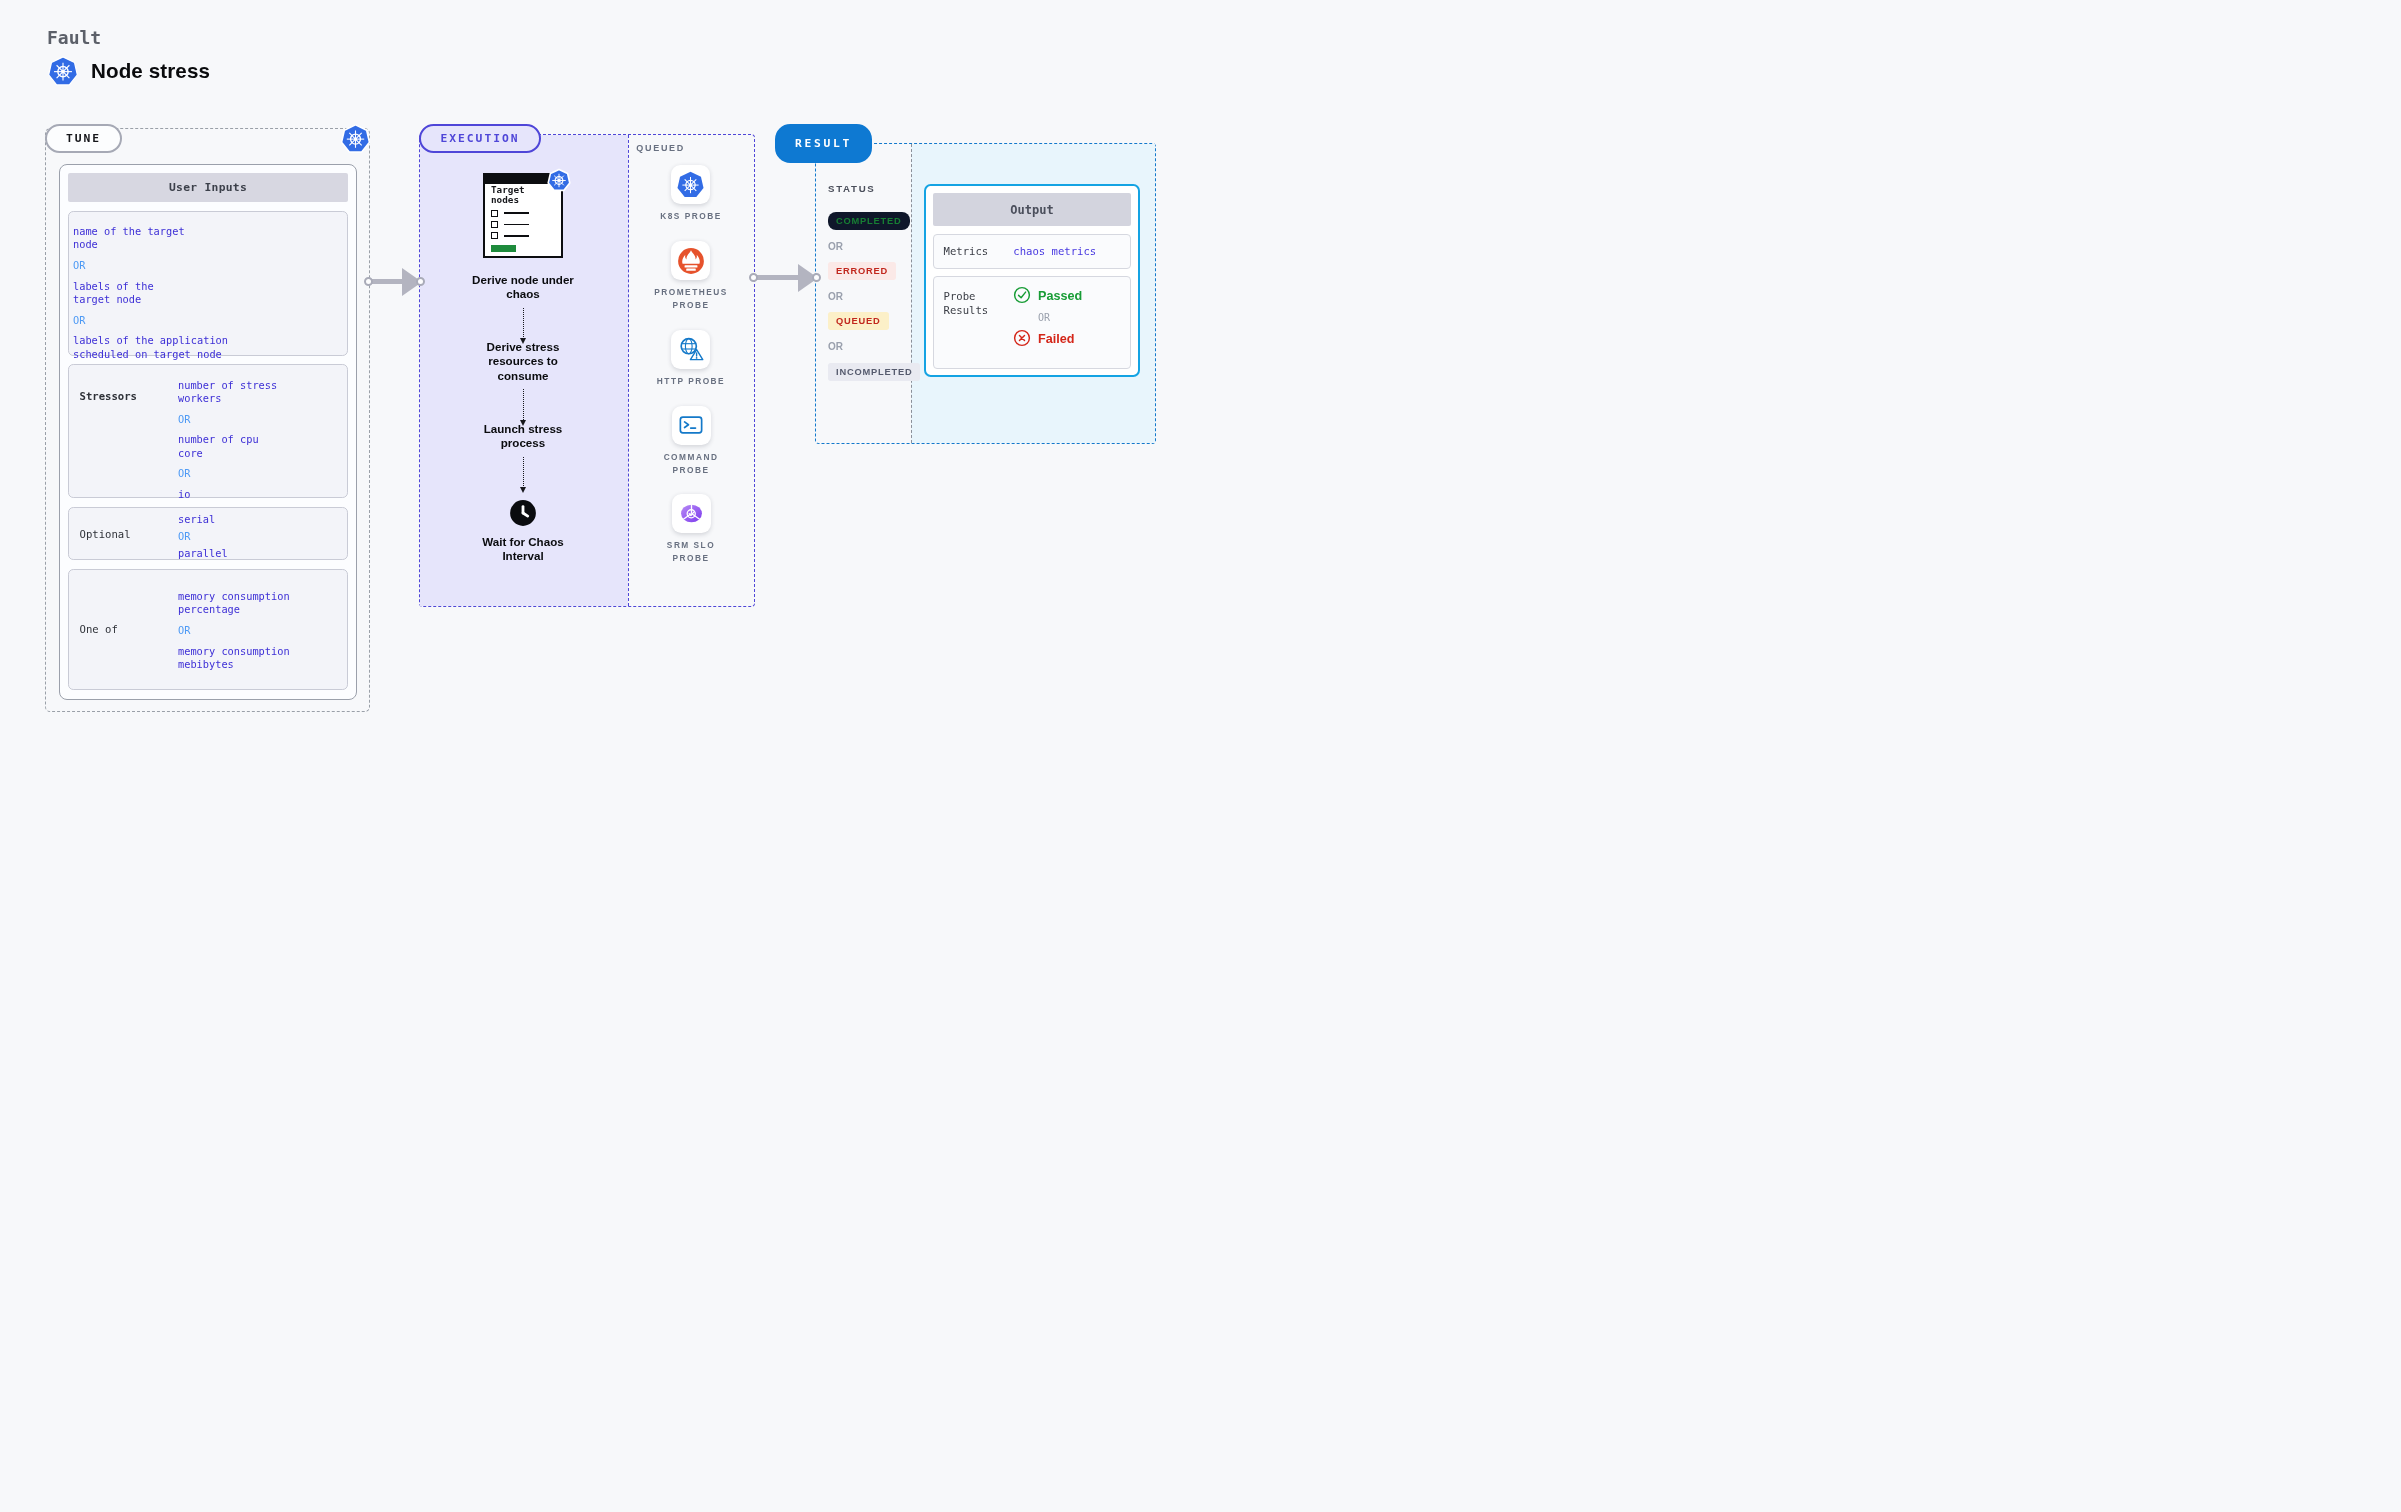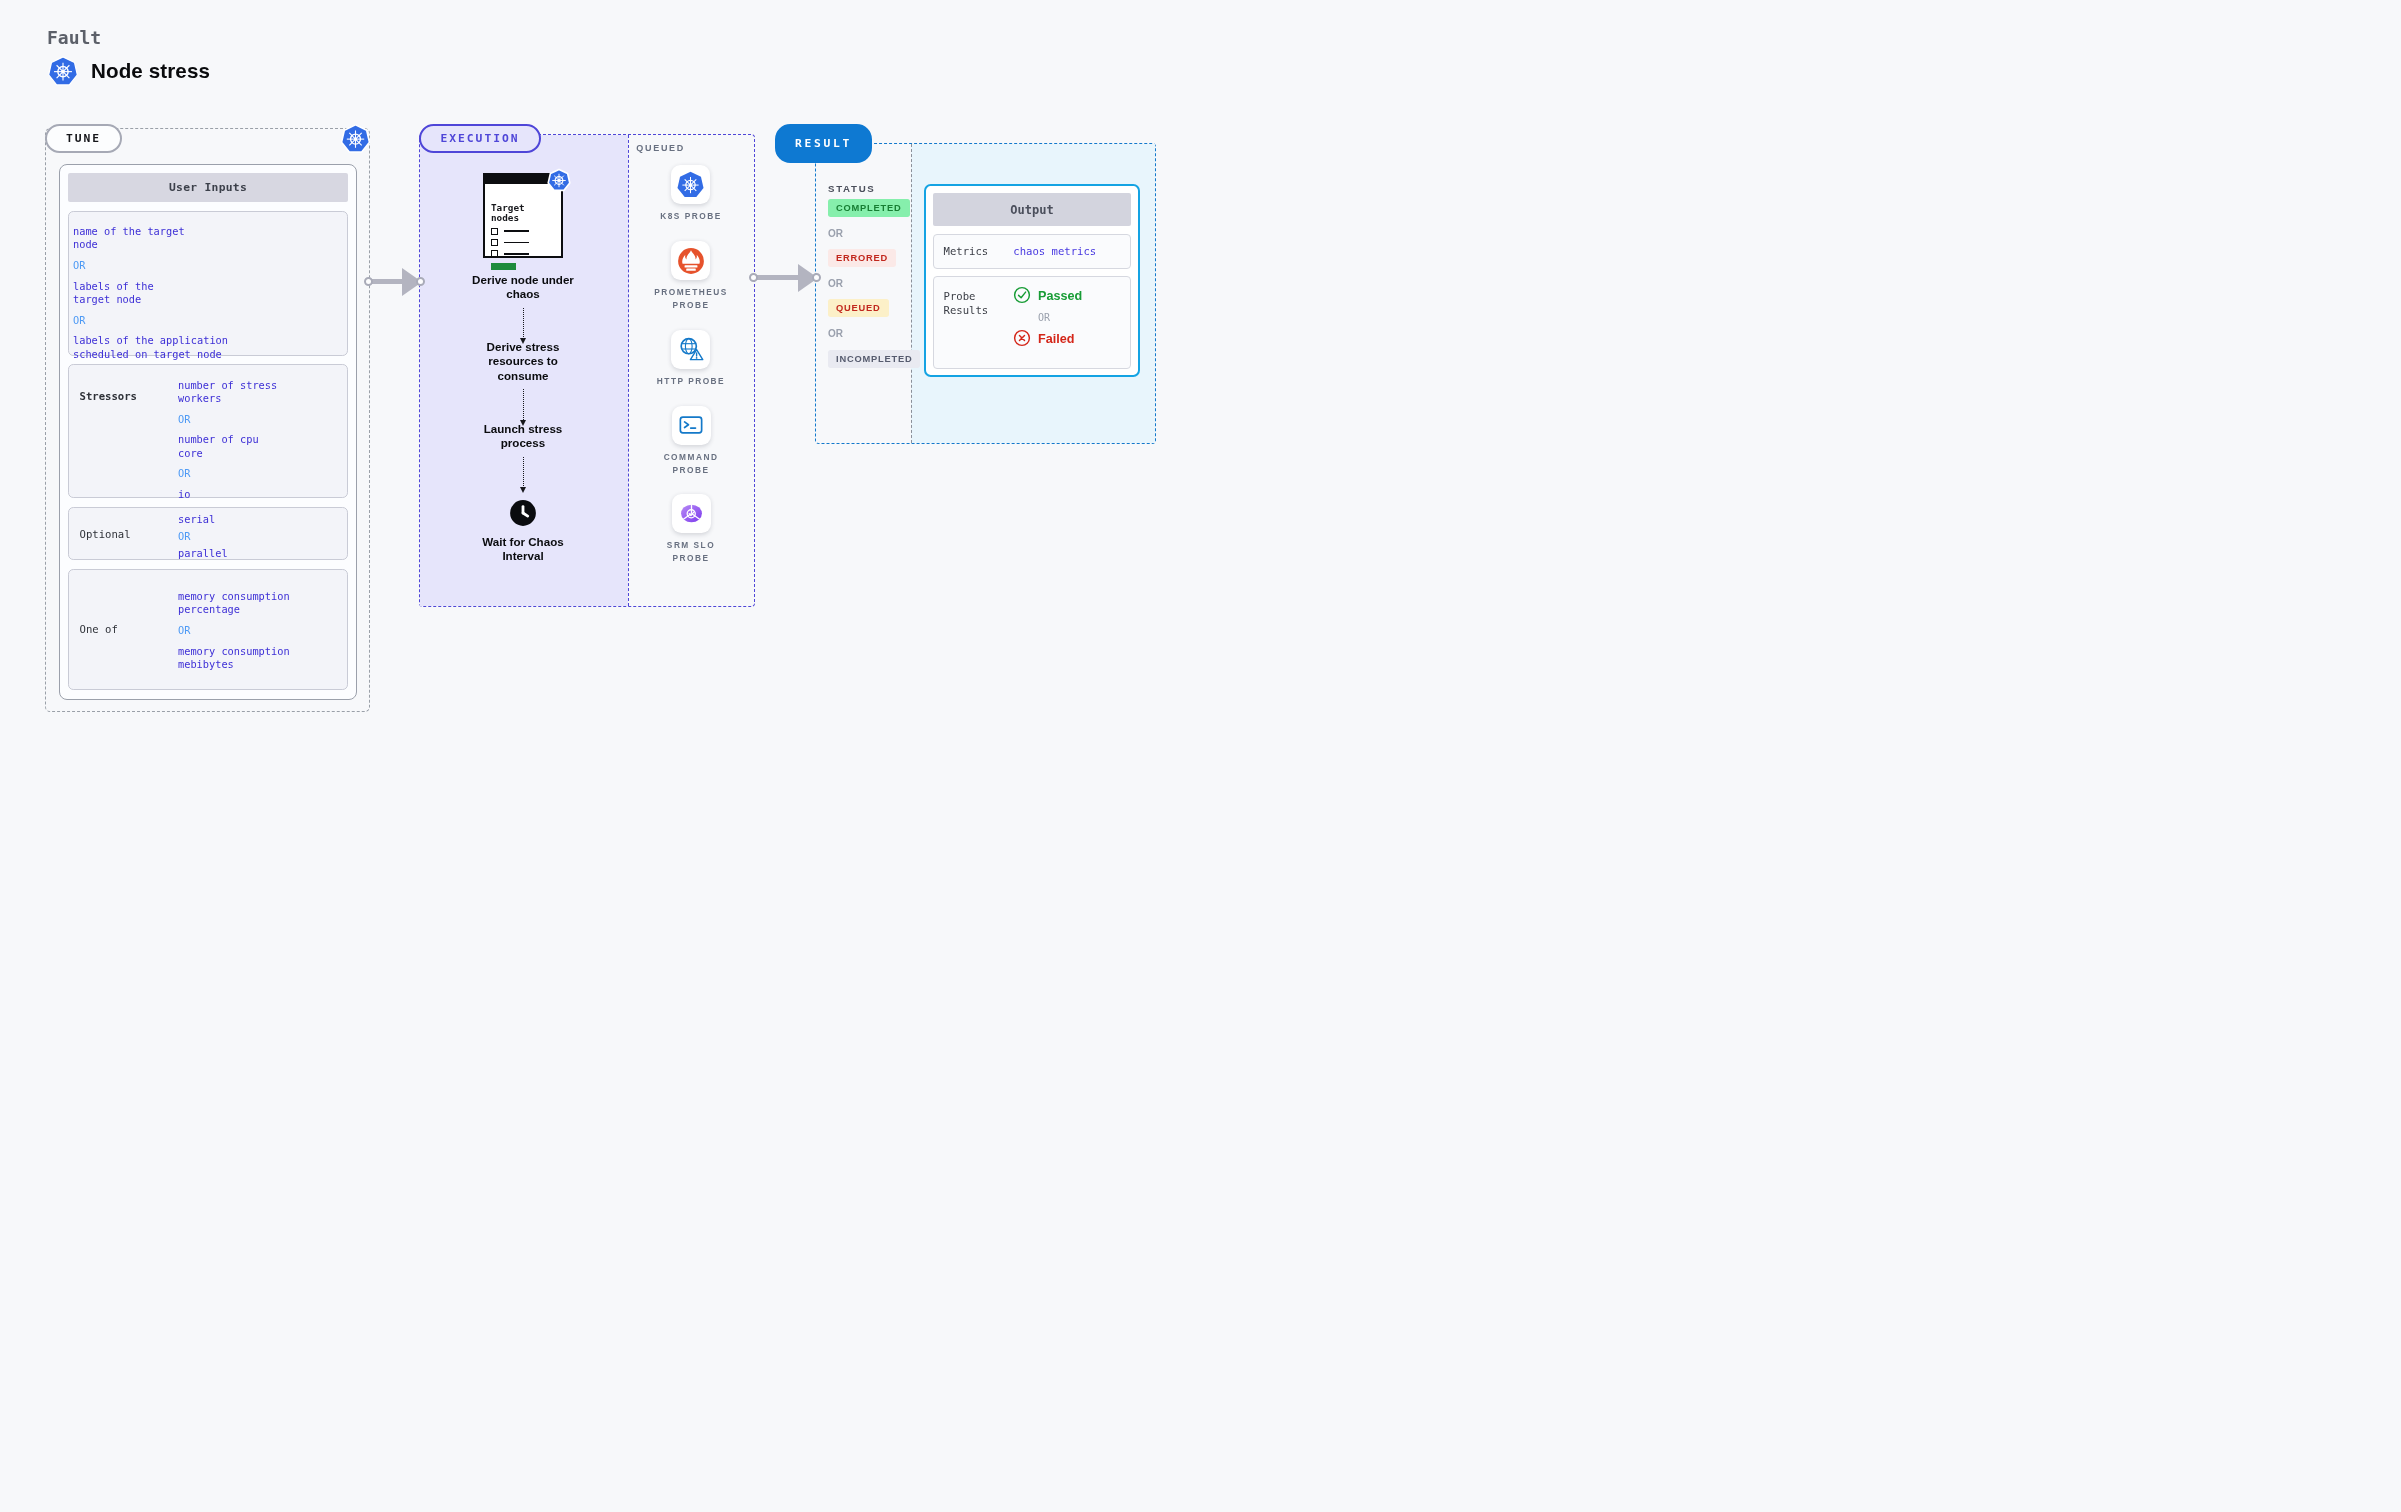--- a/index.html
+++ b/index.html
@@ -56,21 +56,21 @@
   .arrow-1{left:364px;top:267px;width:61px;}
   .arrow-2{left:749px;top:263px;width:72px;}
 
   
   .exec-probes-box{position:absolute;left:419px;top:134px;width:336px;height:473px;border:1.3px dashed var(--indigo);border-radius:4px;}
   .exec-fill{position:absolute;left:0;top:0;bottom:0;width:208px;background:var(--lav);}
   .probes-divider{position:absolute;left:208px;top:0;bottom:0;border-left:1.3px dashed var(--indigo);}
   .exec-flow{position:absolute;left:419px;top:134px;width:208px;height:473px;display:flex;flex-direction:column;align-items:center;padding-top:39px;z-index:2;}
   .target-card{position:relative;width:80px;height:85px;background:#fff;border:2px solid #0c0d10;}
   .target-topbar{height:8.7px;background:#0c0d10;}
-  .target-body{padding:19px 6px;}
+  .target-body{padding:1px 6px;}
   .target-title{font-family:var(--mono);font-weight:700;font-size:9.3px;line-height:1.12;color:#17181c;}
   .chk-row{display:flex;align-items:center;margin-top:4px;}
   .chk{width:7.3px;height:7.3px;border:1.3px solid #0c0d10;background:#fff;flex-shrink:0;}
   .chk-line{width:25px;height:1.7px;background:#0c0d10;margin-left:6px;}
   .target-bar{width:24.6px;height:7.3px;background:#1e8b3c;margin-top:5.3px;}
   .card-k8s{position:absolute;right:-10px;top:-7.3px;}
   .step{font-weight:800;font-size:11.6px;line-height:1.25;text-align:center;color:#0a0b0e;}
   .connector{width:0;height:31px;border-left:1.7px dotted #16171c;margin:6px 0 1.3px 0;position:relative;}
   .connector:after{content:"";position:absolute;left:-4px;bottom:-5.3px;border-left:3.3px solid transparent;border-right:3.3px solid transparent;border-top:6px solid #16171c;}
   .clock-wrap{margin:10.6px 0 5.3px 0;}
@@ -83,21 +83,21 @@
   .icon-card{width:39px;height:39px;background:#fff;border-radius:9.3px;box-shadow:0 1.3px 4.7px rgba(40,45,60,.16);display:flex;align-items:center;justify-content:center;}
   .probe-label{margin-top:6px;font-size:8.3px;font-weight:700;letter-spacing:1.5px;color:var(--probe-ink);text-align:center;line-height:1.55;}
 
   
   .result-box{position:absolute;left:815px;top:143px;width:341px;height:301px;border:1.7px dashed #1379CC;border-radius:4px;}
   .result-fill{position:absolute;left:95px;top:0;right:0;bottom:0;background:var(--ltblue);}
   .status-divider{position:absolute;left:95px;top:0;bottom:0;border-left:1.3px dashed #8b909a;}
   .status-col{position:absolute;left:828px;top:143px;width:81px;padding-top:40px;display:flex;flex-direction:column;align-items:flex-start;z-index:2;}
   .status-title{font-size:9.7px;font-weight:800;letter-spacing:1.7px;color:#4a4e5a;}
   .badge{display:inline-block;padding:4px 8px;border-radius:2.7px;font-size:9.3px;font-weight:800;letter-spacing:0.8px;white-space:nowrap;}
-  .badge-completed{color:#177e33;background:#86efac;margin-top:5px;}
+  .badge-completed{color:#177e33;background:#0f172a;margin-top:18px;border-radius:8px;}
   .badge-errored{color:#c1271d;background:#fbe9e7;}
   .badge-queued{color:#c1271d;background:#fcf0c8;}
   .badge-incompleted{color:#565b6e;background:#e9eaf1;}
   .status-or{margin:10.6px 0;font-size:10px;font-weight:600;color:#9aa0ad;}
   .output-panel{position:absolute;left:924px;top:184px;width:216px;height:193px;background:#fff;border:2px solid var(--cyan);border-radius:6.7px;padding:7.3px;z-index:3;}
   .output-header{height:33px;background:#d3d4de;border-radius:2px;display:flex;align-items:center;justify-content:center;
                  font-family:var(--mono);font-weight:700;font-size:12px;color:#4b4f5c;}
   .out-row{margin-top:7.3px;background:#fafbfd;border:1px solid #d6d8e0;border-radius:4px;display:flex;}
   .out-row .olbl{width:79px;padding-left:9.3px;font-family:var(--mono);font-size:10.6px;color:#3a3d45;flex-shrink:0;line-height:1.35;}
   .metrics-row{height:35px;align-items:center;}

